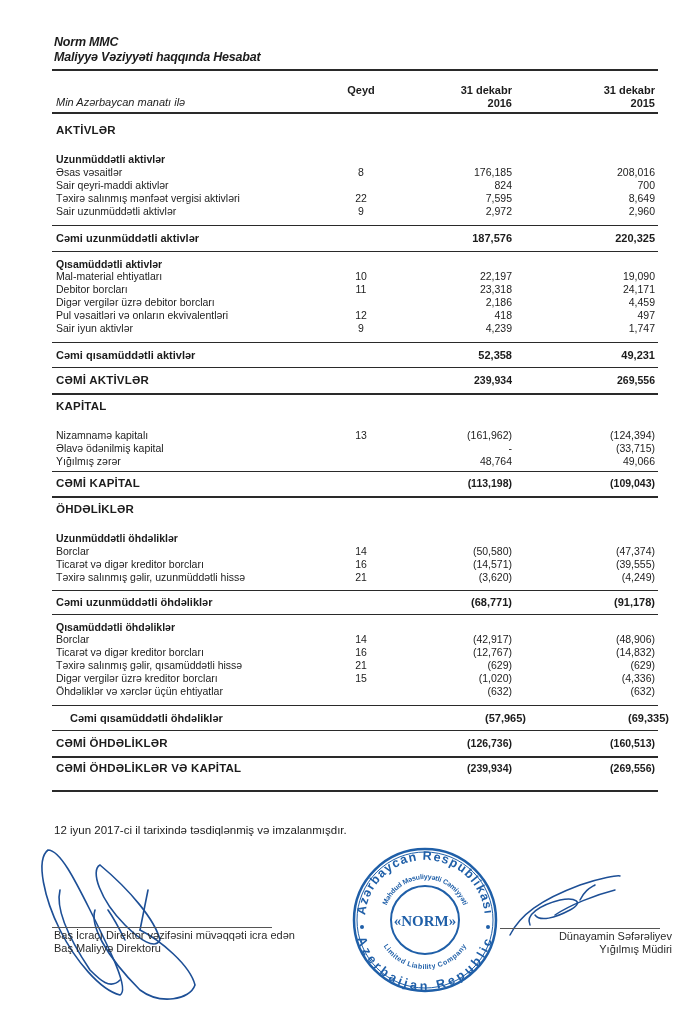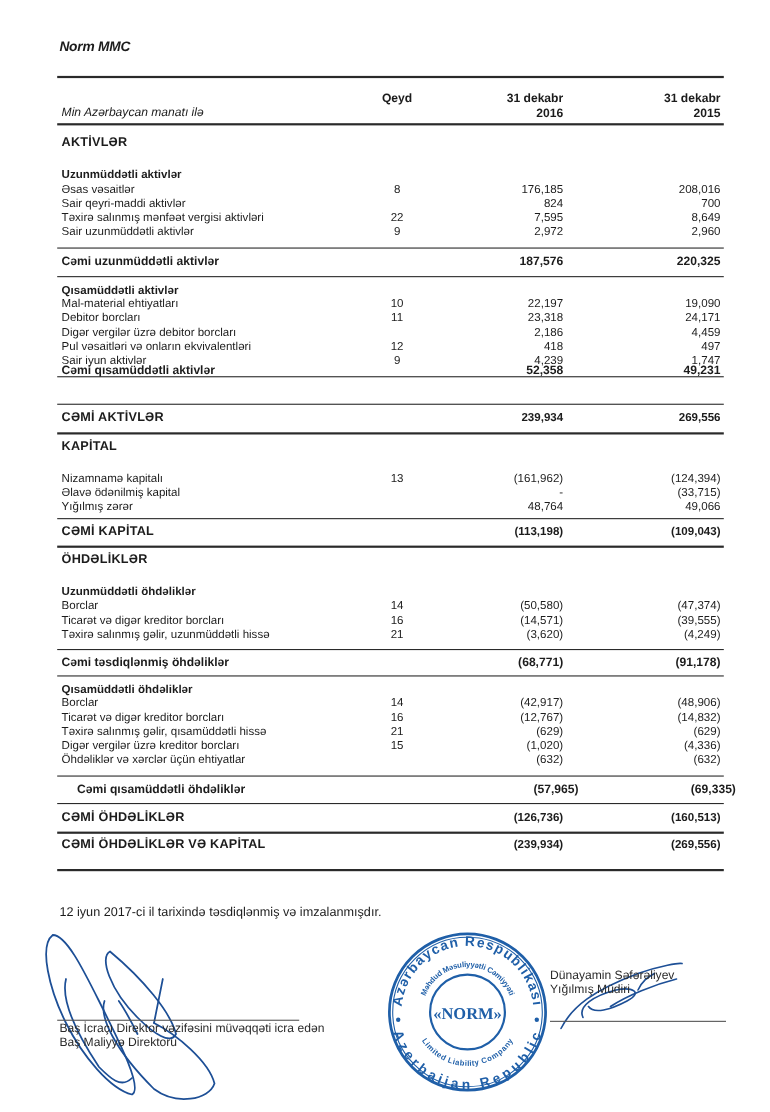--- a/index.html
+++ b/index.html
@@ -33,20 +33,21 @@
   .sig-line { position: absolute; height: 1px; background: #555; }
   .signer { font-size: 11px; line-height: 13px; color: #2a2a2a; }
   .stamp { left: 350px; top: 845px; width: 150px; height: 150px; }
   .sig-svg { position: absolute; }
 </style>
 </head>
 <body>
 
 <div class="abs hdr-title">
   <div>Norm MMC</div>
+  <div>Maliyyə Vəziyyəti haqqında Hesabat</div>
 </div>
 <div class="rule med" style="top:69px;"></div>
 
 <div class="abs unit">Min Azərbaycan manatı ilə</div>
 <div class="abs colhead" style="top:84px; left:0; width:700px; height:30px;">
   <div class="col-note" style="top:0;">Qeyd</div>
   <div class="col-2016" style="top:0;">
     <div>31 dekabr</div>
     <div>2016</div>
   </div>
@@ -124,21 +125,21 @@
   <span class="v16">418</span>
   <span class="v15">497</span>
 </div>
 <div class="row" style="top:322px;">
   <span class="lbl">Sair iyun aktivlər</span>
   <span class="note">9</span>
   <span class="v16">4,239</span>
   <span class="v15">1,747</span>
 </div>
 <div class="rule thin" style="top:342px;"></div>
-<div class="row total" style="top:331px;">
+<div class="row total" style="top:349px;">
   <span class="lbl">Cəmi qısamüddətli aktivlər</span>
   <span class="v16">52,358</span>
   <span class="v15">49,231</span>
 </div>
 <div class="rule thin" style="top:367px;"></div>
 <div class="row section" style="top:374px;">
   <span class="lbl">CƏMİ AKTİVLƏR</span>
   <span class="v16" style="font-weight:bold;">239,934</span>
   <span class="v15" style="font-weight:bold;">269,556</span>
 </div>
@@ -192,21 +193,21 @@
   <span class="v15">(39,555)</span>
 </div>
 <div class="row" style="top:571px;">
   <span class="lbl">Təxirə salınmış gəlir, uzunmüddətli hissə</span>
   <span class="note">21</span>
   <span class="v16">(3,620)</span>
   <span class="v15">(4,249)</span>
 </div>
 <div class="rule thin" style="top:590px;"></div>
 <div class="row total" style="top:596px;">
-  <span class="lbl">Cəmi təsdiqlənmiş öhdəliklər</span>
+  <span class="lbl">Cəmi uzunmüddətli öhdəliklər</span>
   <span class="v16">(68,771)</span>
   <span class="v15">(91,178)</span>
 </div>
 <div class="rule thin" style="top:614px;"></div>
 
 <div class="row sub" style="top:621px;">
     <span class="lbl">Qısamüddətli öhdəliklər</span>
   </div>
 <div class="row" style="top:633px;">
   <span class="lbl">Borclar</span>
@@ -301,16 +302,16 @@
 
 <svg class="sig-svg" style="left:500px; top:870px;" width="140" height="70" viewBox="0 0 140 70">
   <g fill="none" stroke="#1d4f96" stroke-width="1.5" stroke-linecap="round">
     <path d="M10 65 C20 45, 40 30, 80 15 C100 8, 118 5, 120 6"></path>
     <path d="M30 55 C25 45, 40 35, 60 30 C75 27, 85 32, 70 40 C55 48, 40 52, 35 45"></path>
     <path d="M55 45 C70 35, 95 25, 115 20"></path>
     <path d="M80 30 C85 20, 90 18, 95 15"></path>
   </g>
 </svg>
 <div class="sig-line" style="left:500px; top:928px; width:160px;"></div>
-<div class="abs signer" style="left:500px; top:881px; width:172px; text-align:left;">
+<div class="abs signer" style="left:500px; top:930px; width:172px; text-align:right;">
   <div>Dünayamin Səfərəliyev</div>
   <div>Yığılmış Müdiri</div>
 </div>
 
 </body></html>

